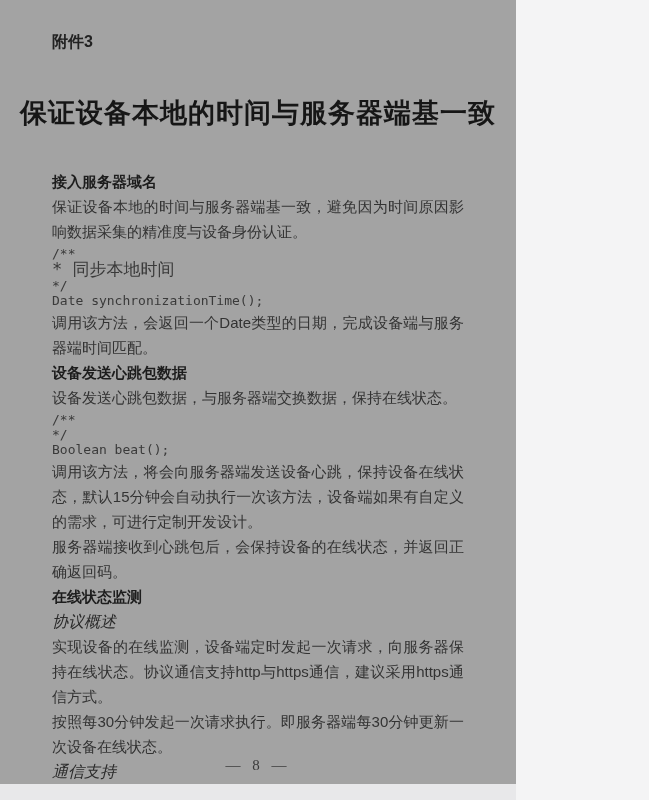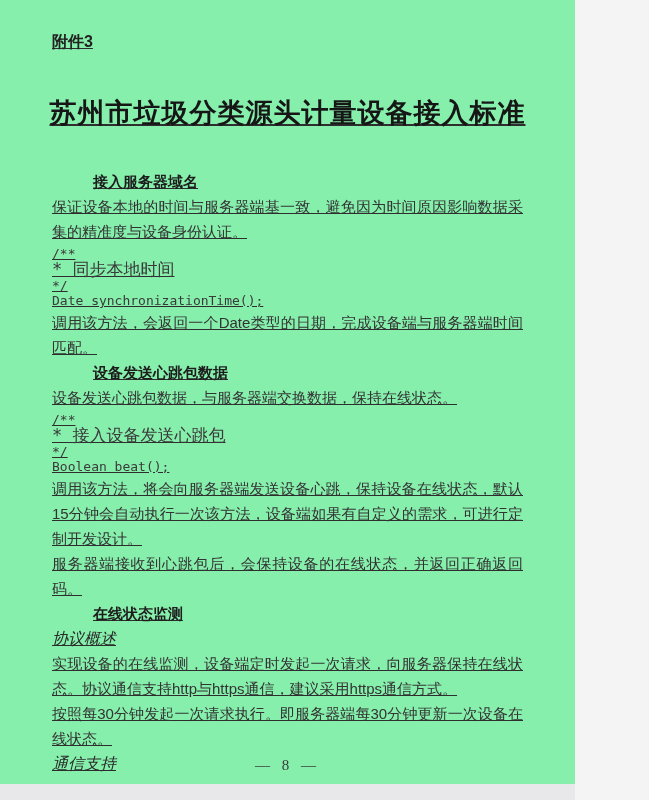--- a/index.html
+++ b/index.html
@@ -3,26 +3,25 @@
 <meta charset="utf-8">
 <style>
   * { margin: 0; padding: 0; box-sizing: border-box; }
   html, body { width: 649px; height: 800px; }
   body {
     font-family: "Liberation Sans", sans-serif;
     background: #f4f4f5;
   }
   .page {
     position: relative;
-    width: 575px;
+    width: 516px;
     height: 800px;
-    background: #86efac;
+    background: #a3a3a3;
     overflow: hidden;
     color: #2e2e2e;
-    text-decoration: underline;
   }
   .attachment {
     padding-top: 32px;
     margin-left: 52px;
     font-size: 16px;
     font-weight: 700;
     color: #222;
   }
   .title {
     margin-top: 42px;
@@ -34,21 +33,20 @@
     color: #161616;
   }
   .content {
     margin: 38px 52px 0 52px;
   }
   .sec-heading {
     font-size: 15px;
     font-weight: 700;
     line-height: 25px;
     color: #1d1d1d;
-    margin-left: 41px;
   }
   .body-line {
     font-size: 15px;
     line-height: 25px;
     color: #333;
     text-align: justify;
   }
   .mono-line {
     font-family: "DejaVu Sans Mono", monospace;
     font-size: 13px;
@@ -115,21 +113,21 @@
     background: #e8e8ea;
   }
 </style>
 </head>
 <body>
 
 <div class="page">
 
   <div class="attachment">附件3</div>
 
-  <h1 class="title">苏州市垃圾分类源头计量设备接入标准</h1>
+  <h1 class="title">保证设备本地的时间与服务器端基一致</h1>
 
   <div class="content">
 
     <div class="sec-heading">接入服务器域名</div>
 
 
 
     <p class="body-line">保证设备本地的时间与服务器端基一致，避免因为时间原因影响数据采集的精准度与设备身份认证。</p>
 
     <div class="code-block">
@@ -140,21 +138,20 @@
     </div>
 
     <p class="body-line">调用该方法，会返回一个Date类型的日期，完成设备端与服务器端时间匹配。</p>
 
     <div class="sec-heading">设备发送心跳包数据</div>
 
     <p class="body-line">设备发送心跳包数据，与服务器端交换数据，保持在线状态。</p>
 
     <div class="code-block">
       <div class="code-line">/**</div>
-      <div class="code-line cjk">* 接入设备发送心跳包</div>
       <div class="code-line">*/</div>
       <div class="code-line">Boolean beat();</div>
     </div>
 
     <p class="body-line">调用该方法，将会向服务器端发送设备心跳，保持设备在线状态，默认15分钟会自动执行一次该方法，设备端如果有自定义的需求，可进行定制开发设计。</p>
 
     <p class="body-line">服务器端接收到心跳包后，会保持设备的在线状态，并返回正确返回码。</p>
 
     <div class="sec-heading">在线状态监测</div>
 

